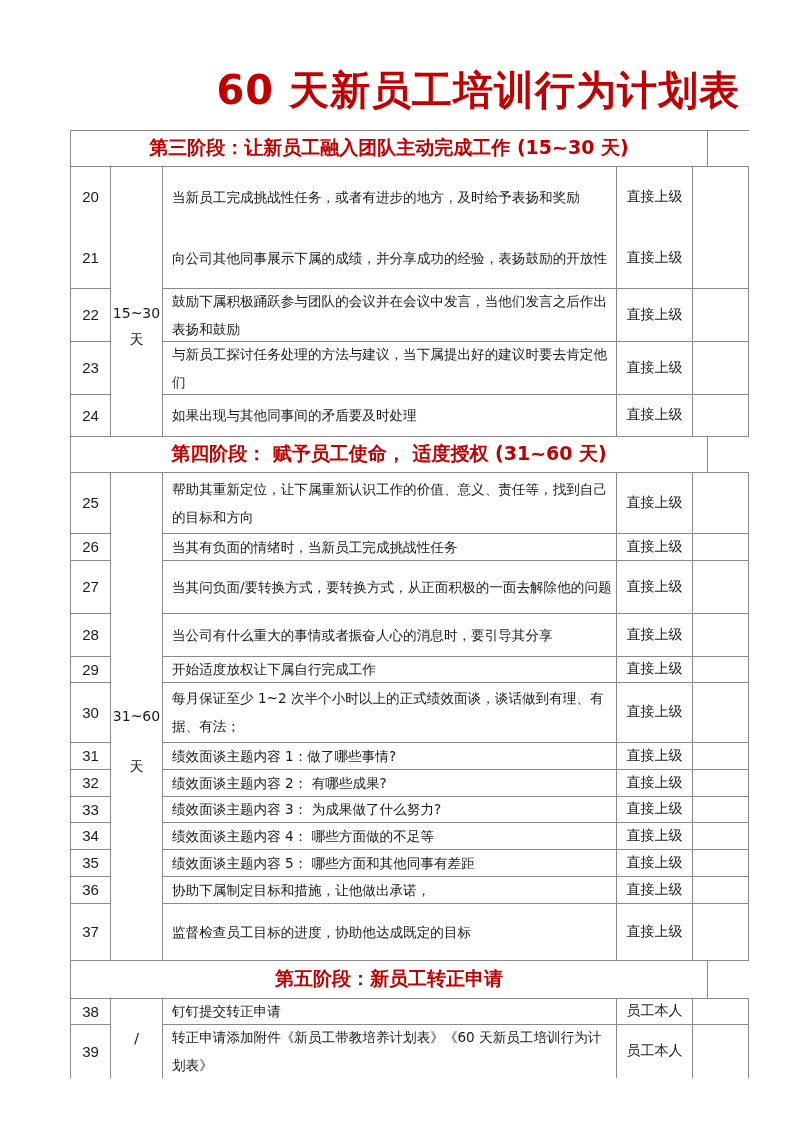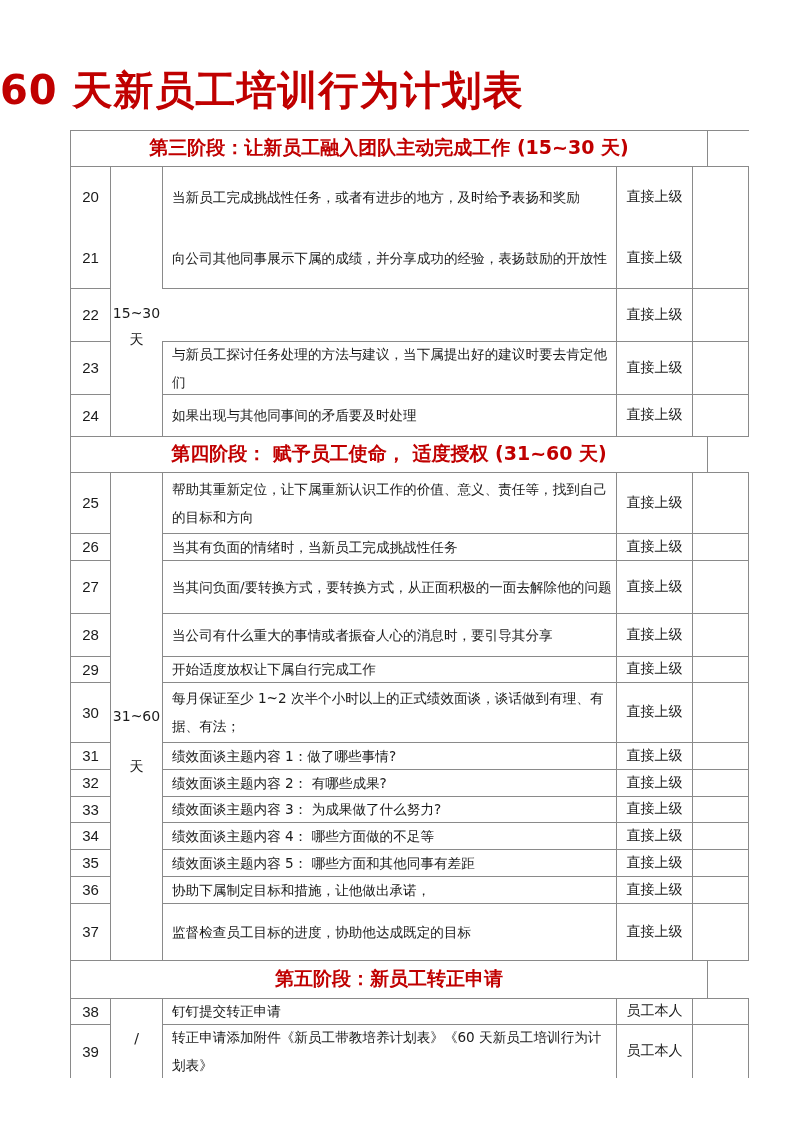--- a/index.html
+++ b/index.html
@@ -1,18 +1,18 @@
 <!DOCTYPE html>
 <html><head>
 <meta charset="utf-8">
 <style>
   html, body { margin: 0; padding: 0; background: #ffffff; }
   body { width: 800px; height: 1131px; position: relative; overflow: hidden;
          font-family: "DejaVu Sans", "Liberation Sans", sans-serif; color: #1a1a1a; }
-  .title { position: absolute; left: 0; top: 62px; width: 740px; text-align: left;
+  .title { position: absolute; left: 0; top: 62px; width: 740px; text-align: right;
            font-size: 40px; font-weight: bold; color: #c00000; letter-spacing: 1px; line-height: 56px; }
   .tbl { position: absolute; left: 70px; top: 130px; width: 679px; }
   .row { position: absolute; left: 0; width: 739px; box-sizing: border-box; }
   .cell { position: absolute; top: 0; bottom: 0; box-sizing: border-box;
           border-left: 1px solid #8a8a8a; display: flex; align-items: center; }
   .c-num { left: 0; width: 40px; justify-content: center; font-size: 15px; font-family: "Liberation Sans", sans-serif; }
   .c-desc { left: 92px; width: 454px; font-size: 13.6px; line-height: 28px; padding-left: 9px; padding-right: 2px; align-items: center; }
   .c-owner { left: 546px; width: 76px; justify-content: center; font-size: 14px; }
   .c-blank { left: 622px; width: 57px; border-right: 1px solid #8a8a8a; }
   .hline { position: absolute; height: 1px; background: #8a8a8a; }
@@ -47,20 +47,21 @@
     <div class="cell c-num">21</div>
     <div class="cell c-desc">向公司其他同事展示下属的成绩，并分享成功的经验，表扬鼓励的开放性</div>
     <div class="cell c-owner">直接上级</div>
     <div class="cell c-blank"></div>
   </div>
   <div class="hline" style="top:158px;left:0;width:40px;"></div>
   <div class="hline" style="top:158px;left:92px;width:587px;"></div>
 
   <div class="row" style="top:158px;height:53px;">
     <div class="cell c-num">22</div>
+    <div class="cell c-desc">鼓励下属积极踊跃参与团队的会议并在会议中发言，当他们发言之后作出表扬和鼓励</div>
     <div class="cell c-owner">直接上级</div>
     <div class="cell c-blank"></div>
   </div>
   <div class="hline" style="top:211px;left:0;width:40px;"></div>
   <div class="hline" style="top:211px;left:92px;width:587px;"></div>
 
   <div class="row" style="top:211px;height:53px;">
     <div class="cell c-num">23</div>
     <div class="cell c-desc">与新员工探讨任务处理的方法与建议，当下属提出好的建议时要去肯定他们</div>
     <div class="cell c-owner">直接上级</div>

